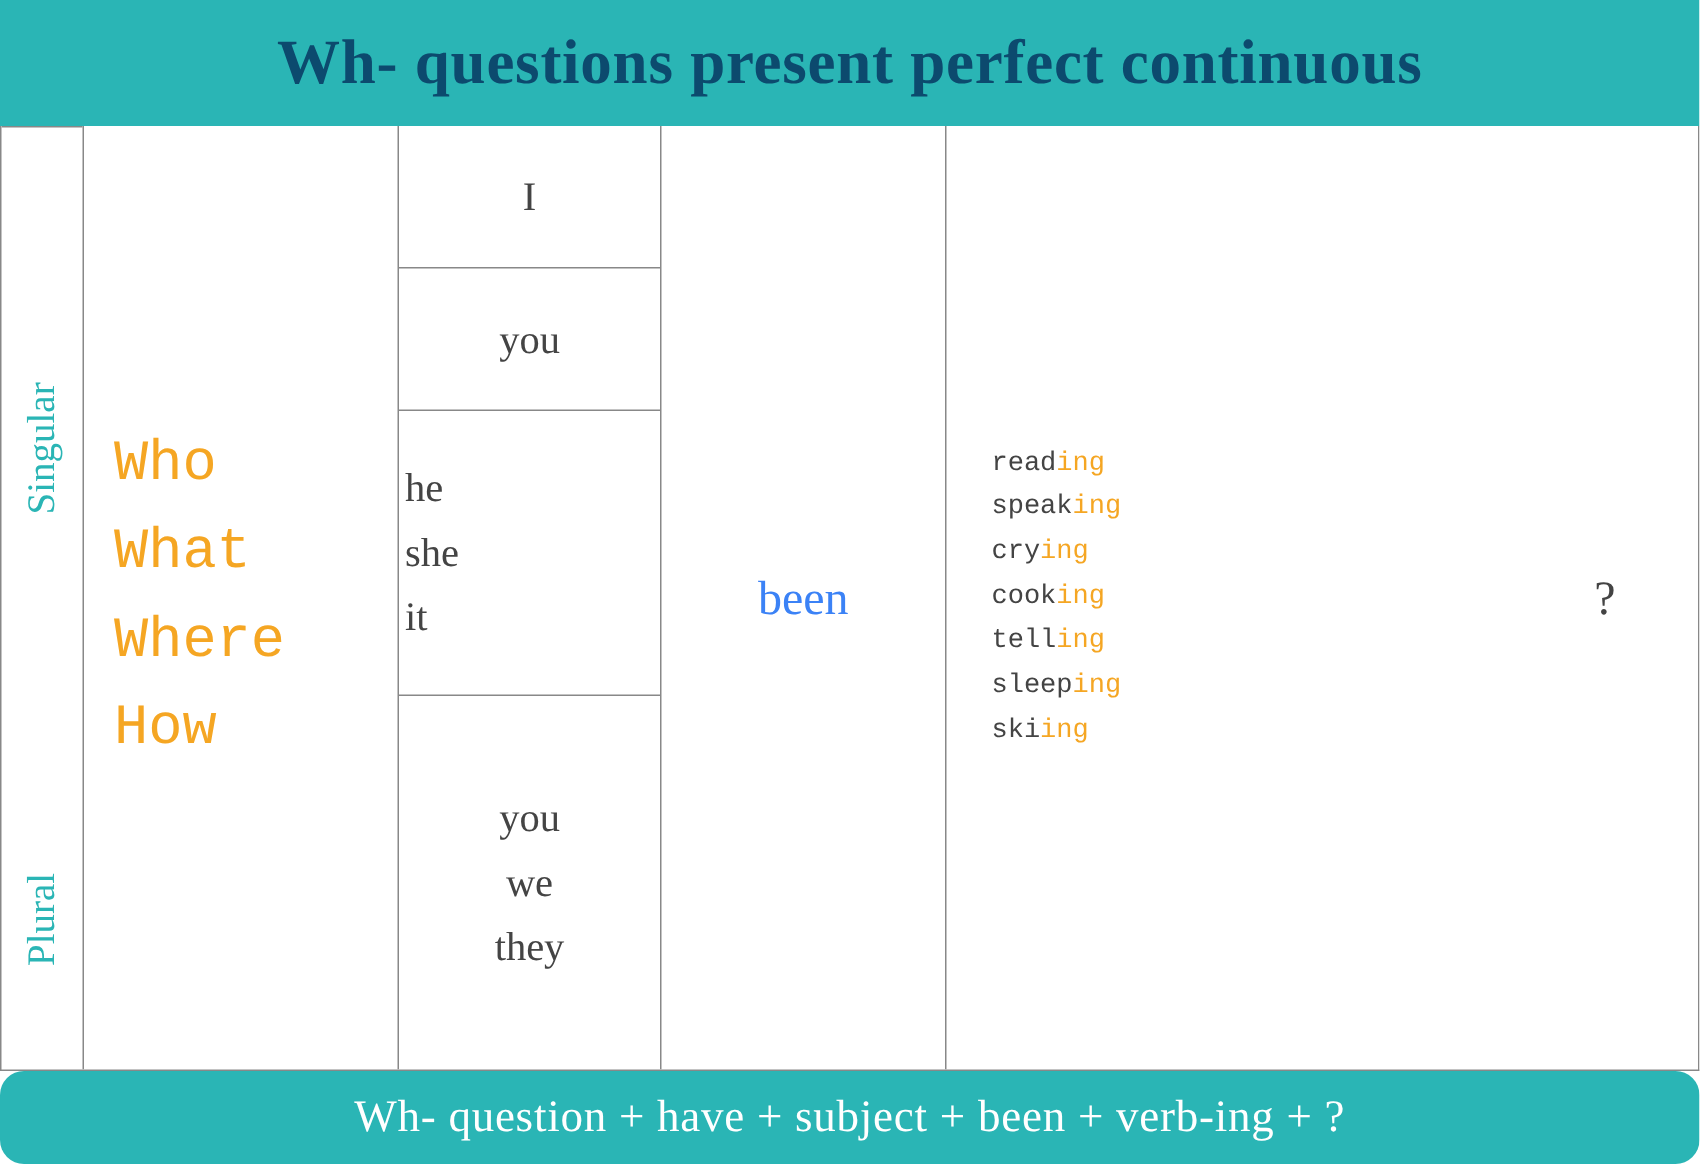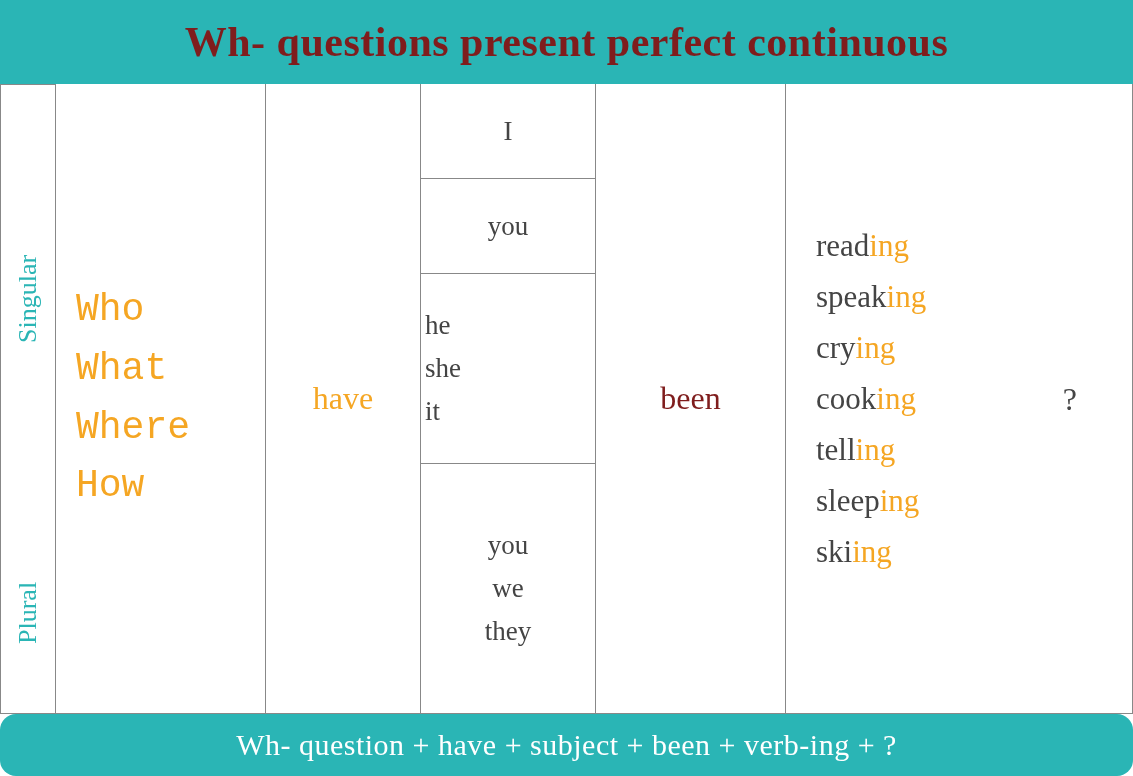--- a/index.html
+++ b/index.html
@@ -19,21 +19,21 @@
     }
 
     .header {
       background-color: #2ab5b5;
       text-align: center;
       padding: 18px 10px;
     }
     .header-title {
       font-size: 42px;
       font-weight: bold;
-      color: #7f1d1d;
+      color: #0c4a6e;
       font-family: Georgia, serif;
       letter-spacing: 0.5px;
     }
 
     .main-content {
       flex: 1;
       display: flex;
       flex-direction: row;
       border: 1.5px solid #888;
       border-top: none;
@@ -140,37 +140,37 @@
     
     .been-col {
       width: 190px;
       border-right: 1.5px solid #888;
       display: flex;
       align-items: center;
       justify-content: center;
     }
     .been-text {
       font-size: 32px;
-      color: #7f1d1d;
+      color: #3b82f6;
       font-family: Georgia, serif;
     }
 
     
     .verbing-col {
       flex: 1;
       display: flex;
       flex-direction: column;
       justify-content: center;
       padding: 10px 30px;
       position: relative;
     }
     .verb-item {
-      font-size: 31px;
-      color: #444;
-      font-family: Liberation Serif, serif;
+      font-size: 18px;
+      color: #444;
+      font-family: Liberation Mono, monospace;
       line-height: 1.65;
     }
     .verb-item .base {
       color: #444;
     }
     .verb-item .ing {
       color: #f5a623;
     }
 
     .question-mark {
@@ -211,23 +211,20 @@
       <div class="plural-label">Plural</div>
     </div>
 
     <div class="wh-words-col">
       <div class="wh-word">Who</div>
       <div class="wh-word">What</div>
       <div class="wh-word">Where</div>
       <div class="wh-word">How</div>
     </div>
 
-    <div class="have-col">
-      <span class="have-text">have</span>
-    </div>
 
     <div class="subject-col">
       <div class="subject-cell subject-cell-singular-i">
         <span>I</span>
       </div>
       <div class="subject-cell subject-cell-singular-you">
         <span>you</span>
       </div>
       <div class="subject-cell subject-cell-heshelt">
         <span>he</span>

